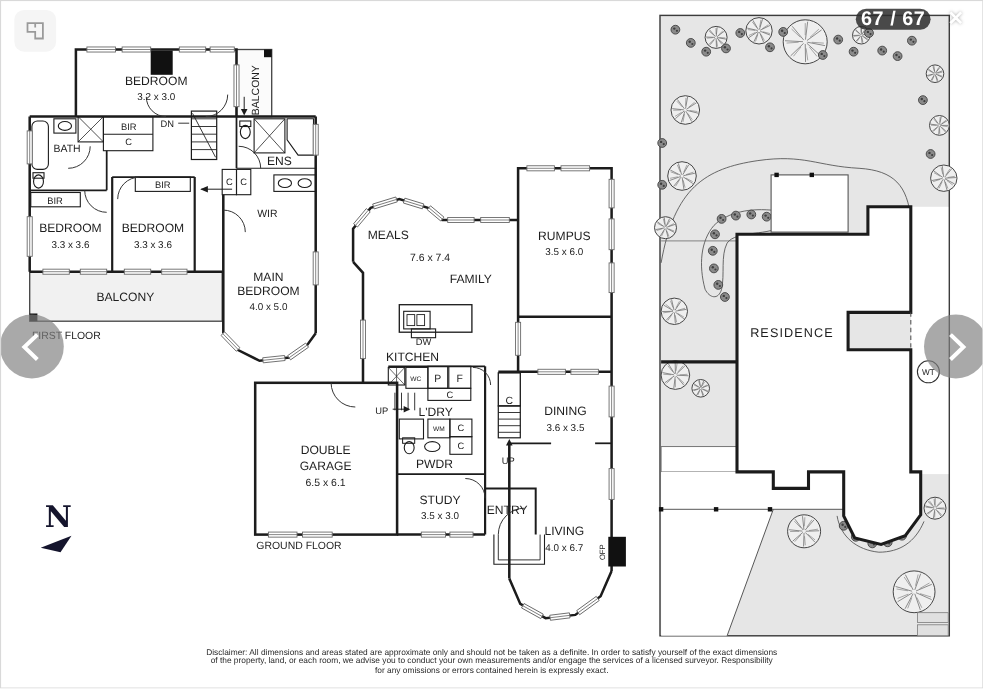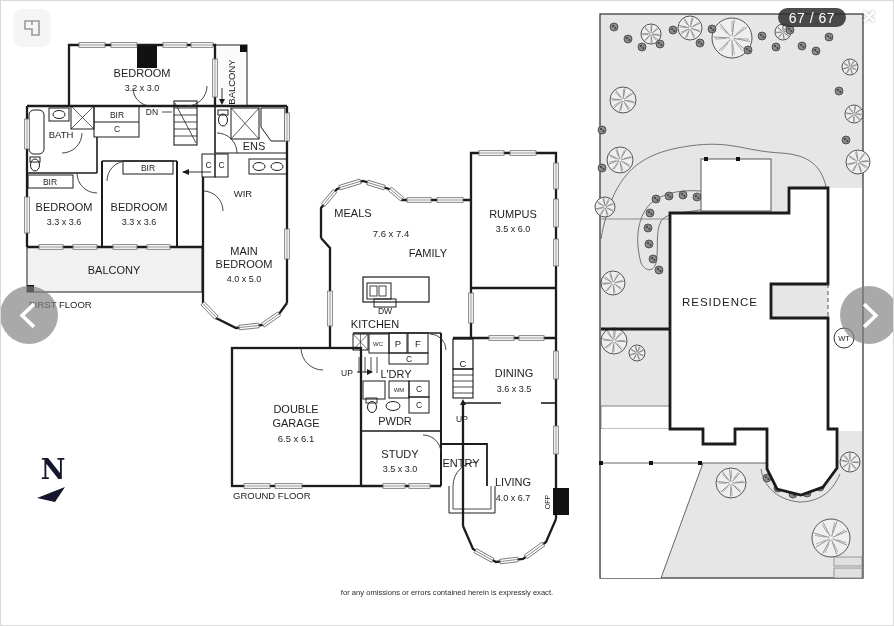--- a/index.html
+++ b/index.html
@@ -1,18 +1,18 @@
 <!DOCTYPE html>
 <html><head>
 <meta charset="utf-8">
 <style>
   html,body{margin:0;padding:0;background:#fff;}
   .page{position:relative;width:894px;height:626px;background:#fff;border:1px solid #d9d9d9;box-sizing:border-box;overflow:hidden;font-family:"Liberation Sans",sans-serif;}
   .fp-btn{position:absolute;left:12px;top:8px;width:38px;height:38px;border-radius:9px;background:#f5f5f5;border:none;display:flex;align-items:center;justify-content:center;cursor:pointer;}
-  .counter{position:absolute;left:777px;top:7px;width:68px;height:19px;border-radius:10px;background:rgba(45,45,45,.85);color:#fff;font-size:14px;font-weight:normal;display:flex;align-items:center;justify-content:center;letter-spacing:.5px;}
+  .counter{position:absolute;left:777px;top:7px;width:68px;height:19px;border-radius:10px;background:rgba(45,45,45,.85);color:#fff;font-size:18px;font-weight:bold;display:flex;align-items:center;justify-content:center;letter-spacing:.5px;}
   .close-btn{position:absolute;left:855px;top:3px;width:26px;height:26px;background:transparent;border:none;color:#fff;font-size:18px;font-weight:bold;text-shadow:0 0 3px rgba(0,0,0,.35);cursor:pointer;line-height:26px;text-align:center;padding:0;}
   .nav{position:absolute;top:285px;width:58px;height:58px;border-radius:50%;background:rgba(128,128,128,.68);border:none;cursor:pointer;display:flex;align-items:center;justify-content:center;}
   .nav.prev{left:-1px;}
   .nav.next{left:839px;}
   svg.plan{position:absolute;left:0;top:0;}
   .disclaimer{position:absolute;left:0;top:588px;width:100%;text-align:center;font-size:7.6px;line-height:8.4px;color:#2b2b2b;}
   text{fill:#1d1d1d;font-family:"Liberation Sans",sans-serif;}
   .rm{font-size:11px;}
   .dim{font-size:9px;}
   .md{font-size:9.5px;}
@@ -924,16 +924,18 @@
     </svg>
   </button>
 
   <button class="nav next">
     <svg width="57" height="57" viewBox="0 0 57 57">
       <polyline points="24,16 37,28.5 24,41" fill="none" stroke="#fff" stroke-width="4.5" stroke-linecap="square"></polyline>
     </svg>
   </button>
 
   <div class="disclaimer">
+    <div>Disclaimer: All dimensions and areas stated are approximate only and should not be taken as a definite. In order to satisfy yourself of the exact dimensions</div>
+    <div>of the property, land, or each room, we advise you to conduct your own measurements and/or engage the services of a licensed surveyor. Responsibility</div>
     <div>for any omissions or errors contained herein is expressly exact.</div>
   </div>
 
 </div>
 
 </body></html>

